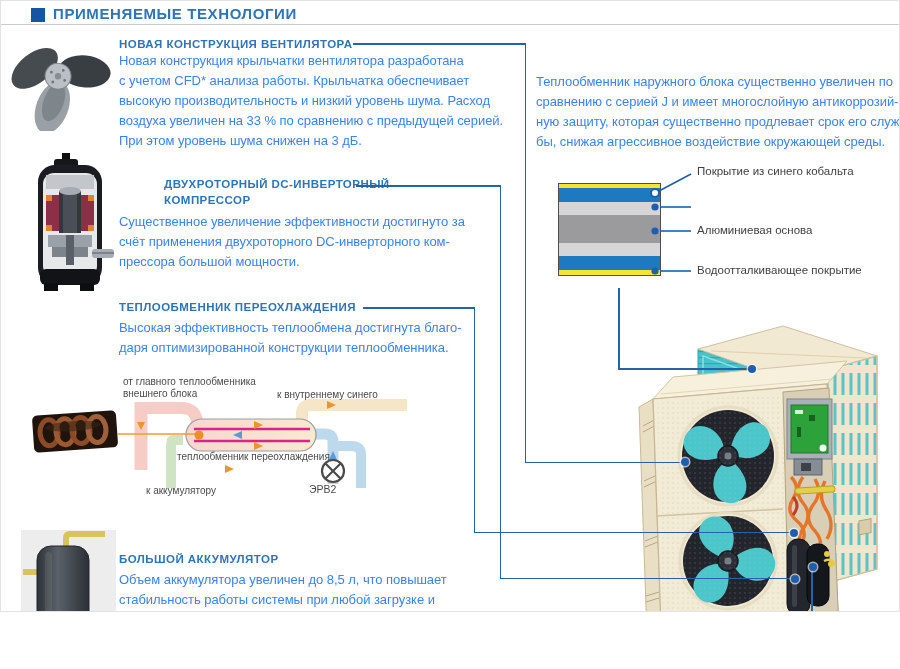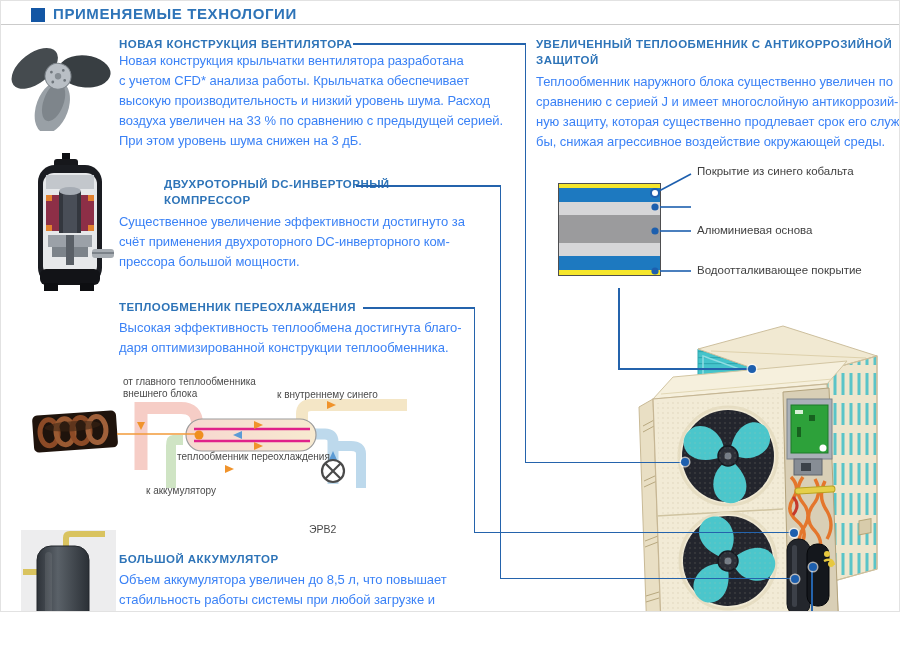--- a/index.html
+++ b/index.html
@@ -147,21 +147,21 @@
       <circle cx="302" cy="97" r="11" fill="#ffffff" stroke="#4a4a4a" stroke-width="2.2"></circle>
       <line x1="294.5" y1="89.5" x2="309.5" y2="104.5" stroke="#4a4a4a" stroke-width="2.2"></line>
       <line x1="309.5" y1="89.5" x2="294.5" y2="104.5" stroke="#4a4a4a" stroke-width="2.2"></line>
     </g>
   </svg>
   <div class="abs diag-label pre" style="left:122px; top:375px;">от главного теплообменника
 внешнего блока</div>
   <div class="abs diag-label pre" style="left:276px; top:388px;">к внутреннему синего</div>
   <div class="abs diag-label pre" style="left:176px; top:450px;">теплообменник переохлаждения</div>
   <div class="abs diag-label pre" style="left:129px; top:484px;padding-left:16px;">к аккумулятору</div>
-  <div class="abs diag-label pre" style="left:308px; top:483px; font-size:10.5px;margin-top:40px;">ЭРВ2</div>
+  <div class="abs diag-label pre" style="left:308px; top:483px; font-size:10.5px;">ЭРВ2</div>
 
   <svg class="abs" style="left:20px; top:523px;" width="95" height="132" viewBox="0 0 95 132">
     <defs>
       <linearGradient id="gradTank" x1="0" y1="0" x2="1" y2="0">
         <stop offset="0" stop-color="#2e3339"></stop>
           <stop offset="0.4" stop-color="#5a6168"></stop>
           <stop offset="1" stop-color="#2b3036"></stop>
       </linearGradient>
     </defs>
     <rect x="0" y="6" width="95" height="120" fill="#ededee"></rect>
@@ -177,22 +177,20 @@
     <rect x="50" y="112" width="9" height="12" fill="#272b30"></rect>
     <rect x="22" y="122" width="17" height="5" rx="2" fill="#2c3035"></rect>
     <rect x="46" y="122" width="17" height="5" rx="2" fill="#2c3035"></rect>
   </svg>
 
   <div class="abs sec-heading pre" style="left:118px; top:551px;">БОЛЬШОЙ АККУМУЛЯТОР</div>
   <div class="abs sec-body pre" style="left:118px; top:569px;">Объем аккумулятора увеличен до 8,5 л, что повышает
 стабильность работы системы при любой загрузке и
 длине трассы.</div>
 
-  <div class="abs sec-heading pre" style="left:535px; top:36px;">УВЕЛИЧЕННЫЙ ТЕПЛООБМЕННИК С АНТИКОРРОЗИЙНОЙ
-ЗАЩИТОЙ</div>
   <div class="abs sec-body pre" style="left:535px; top:71px;">Теплообменник наружного блока существенно увеличен по
 сравнению с серией J и имеет многослойную антикоррозий-
 ную защиту, которая существенно продлевает срок его служ-
 бы, снижая агрессивное воздействие окружающей среды.</div>
 
   <div class="abs layer-box" style="left:557px; top:182px;">
     <div class="layer" style="height:4px;  background:#f6e62b;"></div>
     <div class="layer" style="height:14px; background:#1d79c0;"></div>
     <div class="layer" style="height:13px; background:#d6d6d8;"></div>
     <div class="layer" style="height:28px; background:#9b9b9d;"></div>

